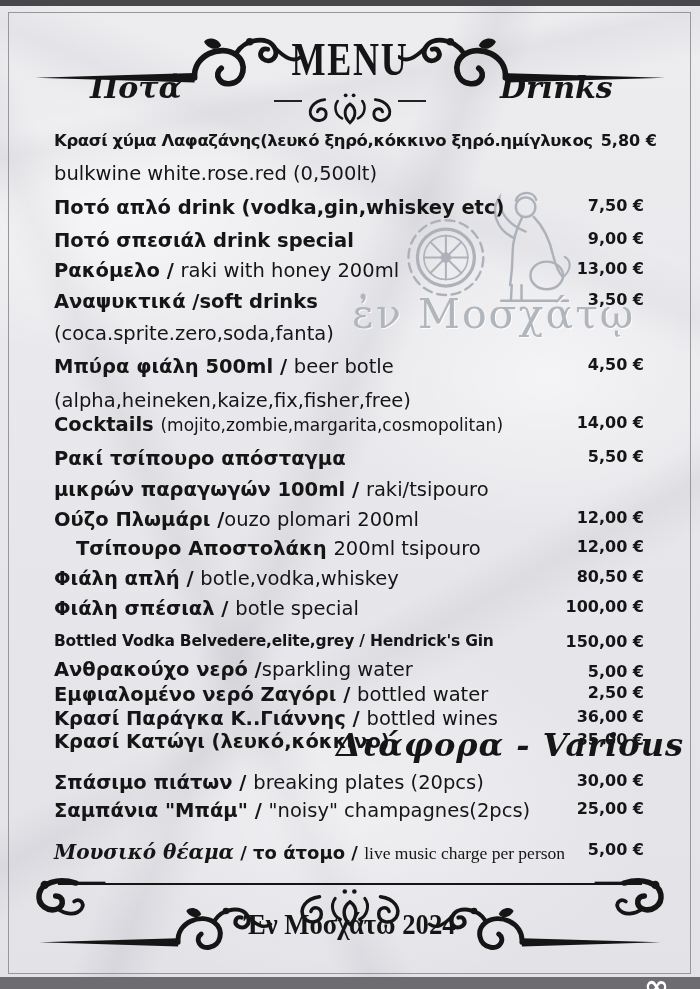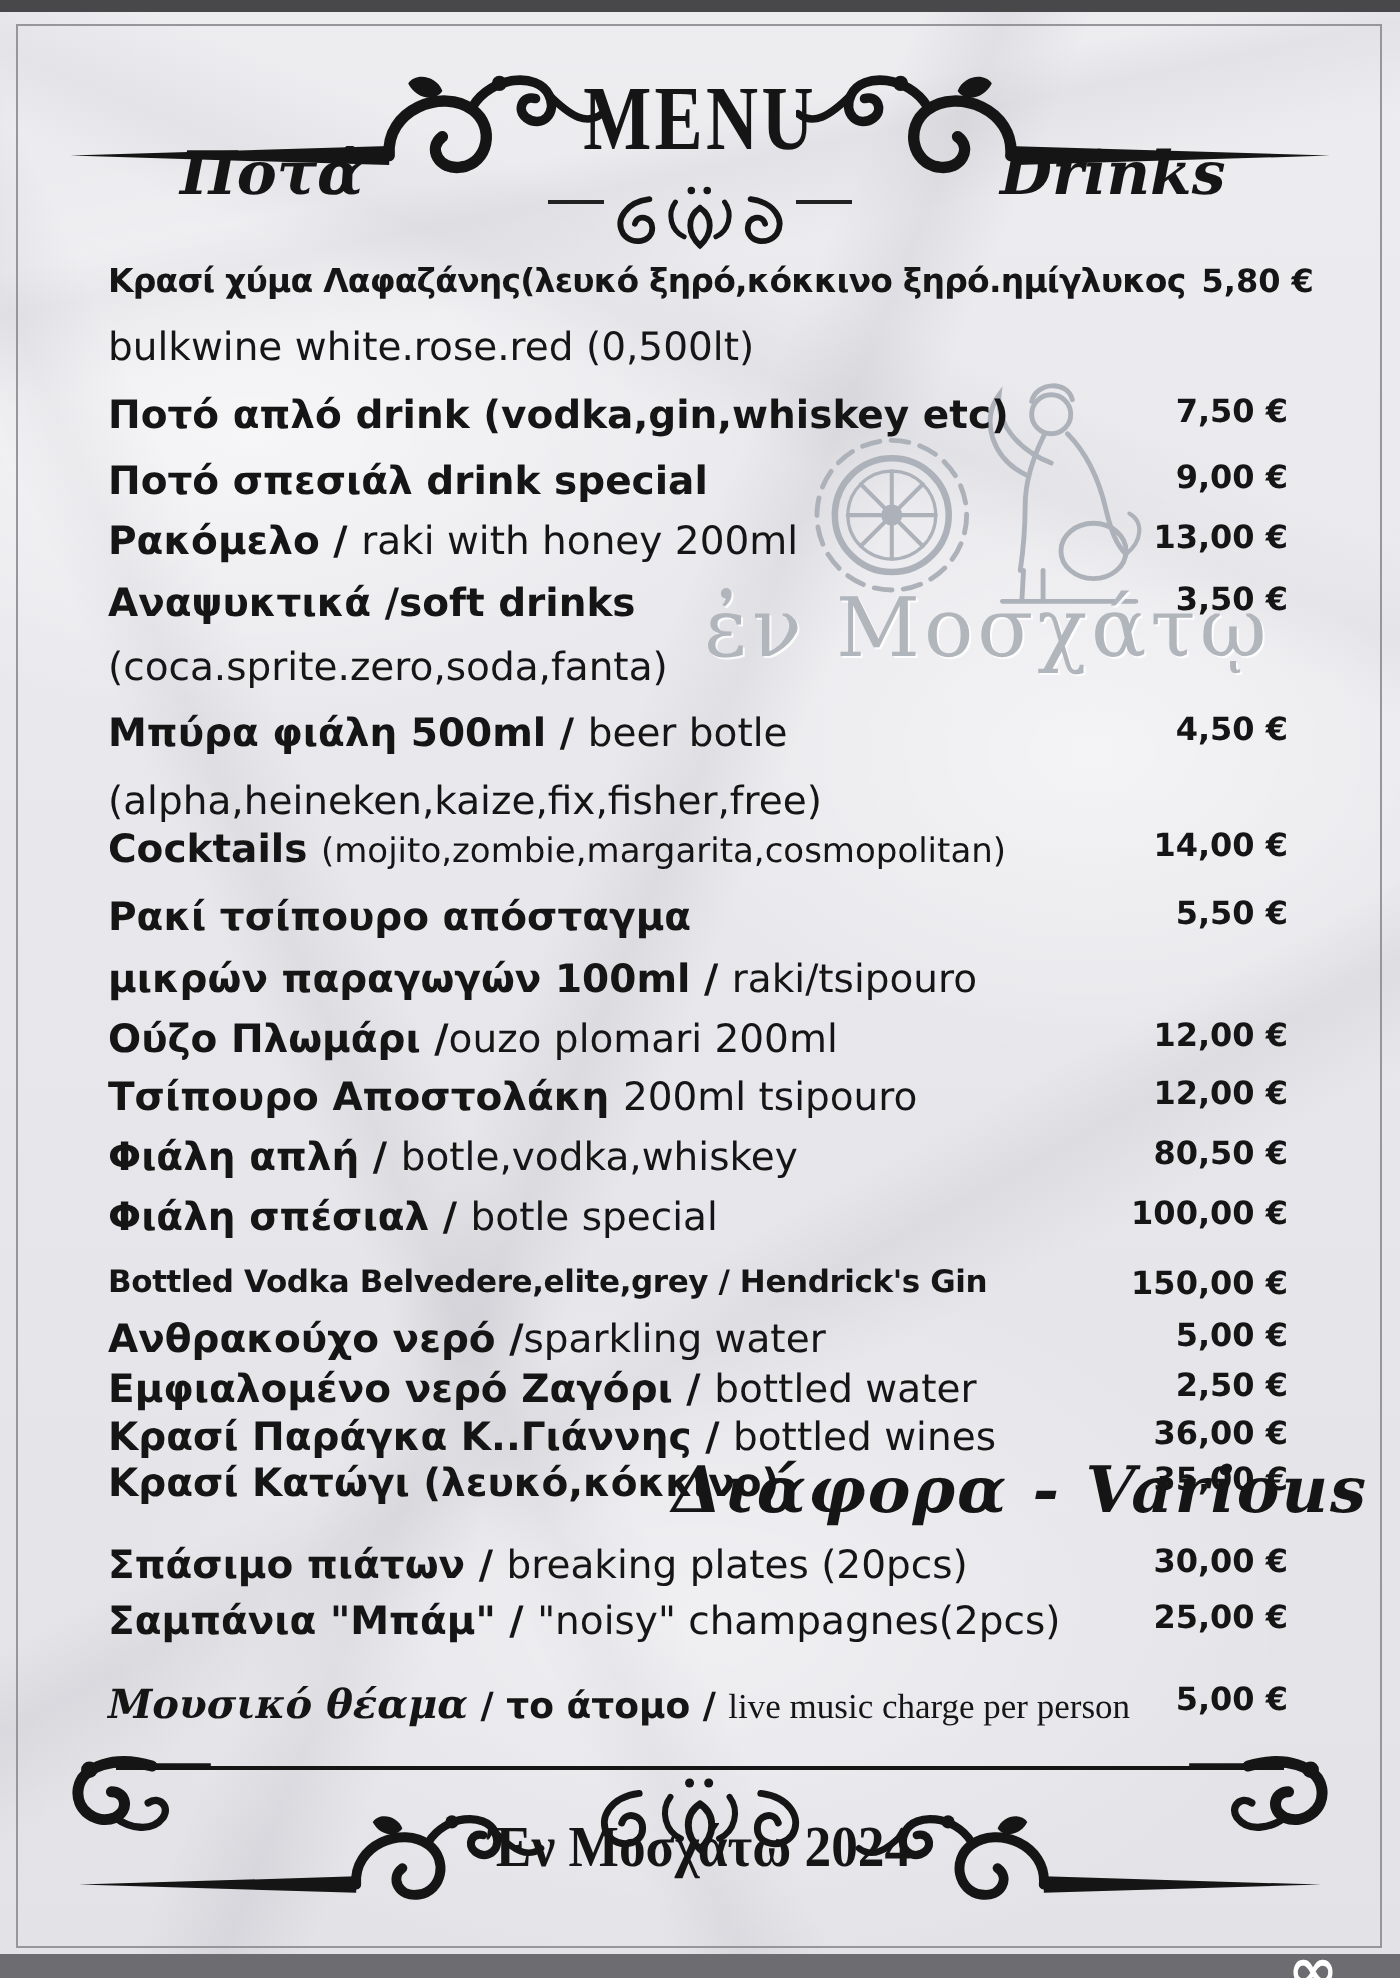--- a/index.html
+++ b/index.html
@@ -174,41 +174,41 @@
   </div>
   <div class="row" style="top:478px;">
     <span><span class="b">μικρών παραγωγών 100ml / </span><span class="n">raki/tsipouro</span></span>
   </div>
 
   <div class="row" style="top:508px;gap:11px;">
     <span><span class="b">Ούζο Πλωμάρι /</span><span class="n">ouzo plomari 200ml</span></span>
     <span class="price">12,00 €</span>
   </div>
 
-  <div class="row" style="top:537px;">
+  <div class="row" style="top:537px;margin-left:22px;">
     <span><span class="b">Τσίπουρο Αποστολάκη </span><span class="n">200ml tsipouro</span></span>
     <span class="price">12,00 €</span>
   </div>
 
   <div class="row" style="top:567px;">
     <span><span class="b">Φιάλη απλή / </span><span class="n">botle,vodka,whiskey</span></span>
     <span class="price">80,50 €</span>
   </div>
 
   <div class="row" style="top:597px;gap:16px;">
     <span><span class="b">Φιάλη σπέσιαλ / </span><span class="n">botle special</span></span>
     <span class="price">100,00 €</span>
   </div>
 
   <div class="row" style="top:632px;">
     <span class="shrink2"><span class="b">Bottled Vodka Belvedere,elite,grey / Hendrick's Gin</span></span>
     <span class="price">150,00 €</span>
   </div>
 
-  <div class="row" style="top:658px;">
+  <div class="row" style="top:658px;align-items:flex-end;">
     <span><span class="b">Ανθρακούχο νερό /</span><span class="n">sparkling water</span></span>
     <span class="price">5,00 €</span>
   </div>
 
   <div class="row" style="top:683px;">
     <span><span class="b">Εμφιαλομένο νερό Ζαγόρι / </span><span class="n">bottled water</span></span>
     <span class="price">2,50 €</span>
   </div>
 
   <div class="row" style="top:707px;">

